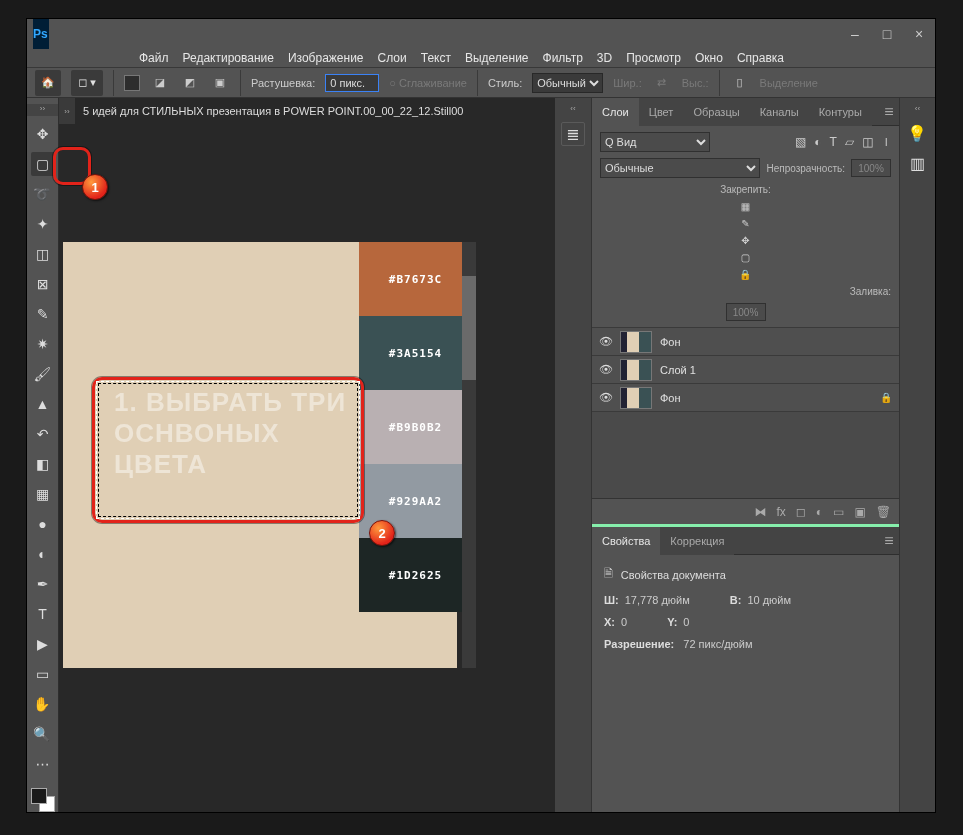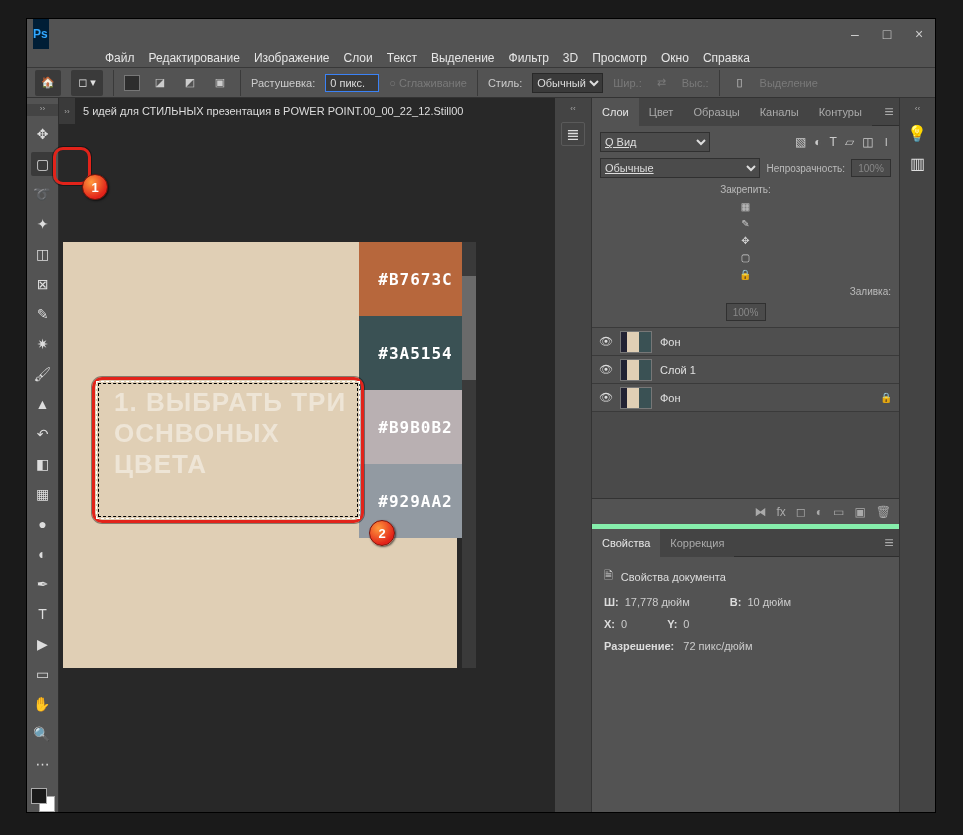--- a/index.html
+++ b/index.html
@@ -3,21 +3,21 @@
 <meta charset="utf-8">
 <style>
   * { box-sizing: border-box; margin: 0; padding: 0; font-family: "Segoe UI", Tahoma, sans-serif; }
   body { background: #1a1a1a; width: 963px; height: 835px; overflow: hidden; position: relative; }
   .window { position: absolute; left: 26px; top: 18px; width: 910px; height: 795px; background: #535353; display: flex; flex-direction: column; border: 1px solid #000; }
   .titlebar { height: 30px; background: #535353; display: flex; align-items: center; justify-content: space-between; }
   .titlebar .logo-box { width: 16px; height: 30px; background: #001e36; display: flex; align-items: center; justify-content: flex-start; margin-left: 6px; }
   .titlebar .logo-box span { color: #31a8ff; font-weight: 700; font-size: 12px; }
   .win-btns { display:flex; }
   .win-btns div { width: 32px; height: 30px; display:flex; align-items:center; justify-content:center; color:#ccc; font-size:14px; }
-  .menubar { height: 24px; background: #535353; display: flex; align-items: center; padding-left: 78px; gap: 14px; color: #e6e6e6; font-size: 12px; border-bottom: 1px solid #383838; }
+  .menubar { height: 24px; background: #535353; display: flex; align-items: center; padding-left: 112px; gap: 14px; color: #e6e6e6; font-size: 12px; border-bottom: 1px solid #383838; }
   .menubar span { cursor: default; }
   .optbar { height: 38px; background: #535353; display:flex; align-items: center; padding: 0 8px; gap: 10px; color: #ccc; font-size: 11px; border-bottom: 1px solid #333; }
   .optbar .home-btn { width:26px; height:26px; background:#3a3a3a; display:flex; align-items:center; justify-content:center; border-radius:2px; color:#e0e0e0; }
   .optbar .tool-ind { width:32px; height:26px; background:#3a3a3a; display:flex; align-items:center; justify-content:center; border-radius:2px; color:#e0e0e0; }
   .optbar .swatch { width:16px; height:16px; background:#2d2d2d; border:1px solid #777; }
   .optbar .ic { width:20px; height:20px; color:#ccc; display:flex; align-items:center; justify-content:center; }
   .optbar label { color:#ccc; font-size:11px; }
   .optbar input[type=text] { width:54px; height:18px; background:#3a3a3a; color:#ddd; border:1px solid #3b82f6; font-size:11px; padding:0 4px; }
   .optbar select { background:#3a3a3a; color:#ddd; border:1px solid #282828; height:20px; font-size:11px; }
   .optbar .disabled { color:#7a7a7a; }
@@ -32,21 +32,21 @@
   .tool-col .color-swatch .fg { position:absolute; left:0; top:0; width:16px; height:16px; background:#1a1a1a; border:1px solid #aaa; z-index:2; }
   .tool-col .color-swatch .bg { position:absolute; right:0; bottom:0; width:16px; height:16px; background:#fff; border:1px solid #aaa; }
 
   .doc-area { flex:1; display:flex; flex-direction:column; background:#282828; min-width:0; }
   .doc-tabbar { height:26px; background:#2e2e2e; display:flex; align-items:center; }
   .doc-tabbar .expand { width:16px; height:26px; background:#3a3a3a; color:#aaa; display:flex; align-items:center; justify-content:center; font-size:8px; }
   .doc-tabbar .tab { flex:1; min-width:0; background:#282828; color:#ddd; font-size:11px; padding:0 8px; line-height:26px; white-space:nowrap; overflow:hidden; text-overflow:ellipsis; }
   .canvas-wrap { flex:1; background:#282828; position:relative; overflow:hidden; }
   .canvas { position:absolute; left:4px; top:118px; width:394px; height:426px; background:#e0cfb5; }
   .palette-col { position:absolute; left:296px; top:0; width:113px; }
-  .palette-col .sw { height:74px; display:flex; align-items:center; justify-content:center; color:#fff; font-size:16px; font-weight:600; letter-spacing:1px; font-family: Consolas, monospace; }
+  .palette-col .sw { height:74px; display:flex; align-items:center; justify-content:center; color:#fff; font-size:11px; font-weight:600; letter-spacing:1px; font-family: Consolas, monospace; }
   .sw.c1{background:#b7673c;} .sw.c2{background:#3a5154;} .sw.c3{background:#b9b0b2;} .sw.c4{background:#929aa2;} .sw.c5{background:#1d2625;}
   .canvas-scrollbar { position:absolute; left:403px; top:118px; width:14px; height:426px; background:#3a3a3a; }
   .canvas-scrollbar .thumb { position:absolute; top:34px; width:100%; height:104px; background:#6a6a6a; }
 
   .selection { position:absolute; left:8px; top:244px; width:278px; height:140px; }
   .selection-dashes { position:absolute; inset:6px; border:1.5px dashed #000; outline:1.5px dashed #fff; outline-offset:1.5px; }
   .selection-title { position:absolute; left:22px; top:10px; right:10px; color:rgba(255,255,255,0.45); font-weight:600; font-size:26px; letter-spacing:1px; line-height:1.2; white-space:pre-line; }
 
   .statusbar { height:20px; background:#3a3a3a; display:flex; align-items:center; color:#ccc; font-size:10px; padding:0 6px; gap:16px; }
   .statusbar .sep { color:#666; }
@@ -57,37 +57,37 @@
   .panel-strip .ic { width:24px; height:24px; color:#ddd; display:flex; align-items:center; justify-content:center; border:1px solid #5a5a5a; border-radius:2px; }
   .panels { flex:1; display:flex; flex-direction:column; background:#535353; border-left:1px solid #333; }
   .panel-tabs { height:28px; display:flex; align-items:center; background:#444; border-bottom:1px solid #2e2e2e; }
   .panel-tabs .tab { padding:0 10px; line-height:28px; color:#aaa; font-size:11px; background:#444; }
   .panel-tabs .tab.active { background:#535353; color:#e6e6e6; }
   .panel-tabs .spacer { flex:1; }
   .panel-tabs .menu { width:20px; text-align:center; color:#aaa; }
 
   .layer-opts { padding:6px 8px; display:flex; flex-direction:column; gap:6px; border-bottom:1px solid #3a3a3a; }
   .layer-opts .row { display:flex; align-items:center; gap:6px; color:#bbb; font-size:10px; }
-  .layer-opts select { background:#4b4b4b; color:#ddd; border:1px solid #303030; height:20px; font-size:11px; flex:0 0 110px;text-decoration:underline; }
+  .layer-opts select { background:#4b4b4b; color:#ddd; border:1px solid #303030; height:20px; font-size:11px; flex:0 0 110px; }
   .layer-opts input[type=text]{ width:40px; height:18px; background:#4b4b4b; border:1px solid #303030; color:#888; font-size:10px; text-align:center; }
   .layer-opts .icon-row { display:flex; gap:8px; color:#ccc; font-size:12px; }
   .blend-row { display:flex; align-items:center; gap:8px; }
   .blend-row select { flex:1; }
   .lock-row { display:flex; align-items:center; gap:4px; color:#bbb; font-size:10px;flex-direction:column; }
   .lock-row .ic { width:16px; color:#ccc; text-align:center; }
 
   .layer-list { flex:0 0 170px; overflow:auto; background:#4a4a4a; }
   .layer-item { display:flex; align-items:center; height:28px; background:#4f4f4f; border-bottom:1px solid #3a3a3a; color:#e0e0e0; font-size:11px; padding-right:6px; }
   .layer-item .vis { width:28px; text-align:center; color:#ddd; }
   .layer-item .thumb { width:32px; height:22px; margin-right:8px; border:1px solid #777; background:linear-gradient(90deg,#223 20%,#e0cfb5 20% 60%, #3a5154 60%); }
   .layer-item .lock { margin-left:auto; color:#bbb; font-size:10px; }
 
   .layer-panel-footer { height:26px; display:flex; align-items:center; justify-content:flex-end; gap:10px; padding:0 8px; border-top:1px solid #333; color:#aaa; font-size:12px; background:#535353; }
 
-  .props-panel { border-top:5px solid #86efac; }
+  .props-panel { border-top:3px solid #86efac; }
   .props-body { padding:10px 12px; color:#ccc; font-size:11px; display:flex; flex-direction:column; gap:10px; }
   .props-body .hdr { display:flex; align-items:center; gap:8px; color:#ddd; font-size:11px; }
   .props-body .dim-row { display:flex; gap:40px; }
   .props-body .dim-row span b { color:#ddd; font-weight:600; margin-right:6px;}
   .props-body .dim-row span { color:#ccc; }
 
   .right-strip { width:36px; background:#444; display:flex; flex-direction:column; align-items:center; padding-top:6px; gap:8px; border-left:1px solid #333; }
   .right-strip .chev { height:10px; color:#aaa; font-size:8px; }
   .right-strip .ic { width:22px; height:22px; color:#ddd; display:flex; align-items:center; justify-content:center; }
 
@@ -182,20 +182,21 @@
         <div class="expand">››</div>
         <div class="tab">5 идей для СТИЛЬНЫХ презентация в POWER POINT.00_00_22_12.Still00</div>
       </div>
       <div class="canvas-wrap">
         <div class="canvas">
           <div class="palette-col">
             <div class="sw c1">#B7673C</div>
             <div class="sw c2">#3A5154</div>
             <div class="sw c3">#B9B0B2</div>
             <div class="sw c4">#929AA2</div>
+            <div class="sw c5">#1D2625</div>
           </div>
         </div>
         <div class="canvas-scrollbar">
             <div class="thumb"></div>
           </div>
       </div>
     </div>
 
     <div class="panel-wrap">
       <div class="panel-strip">

